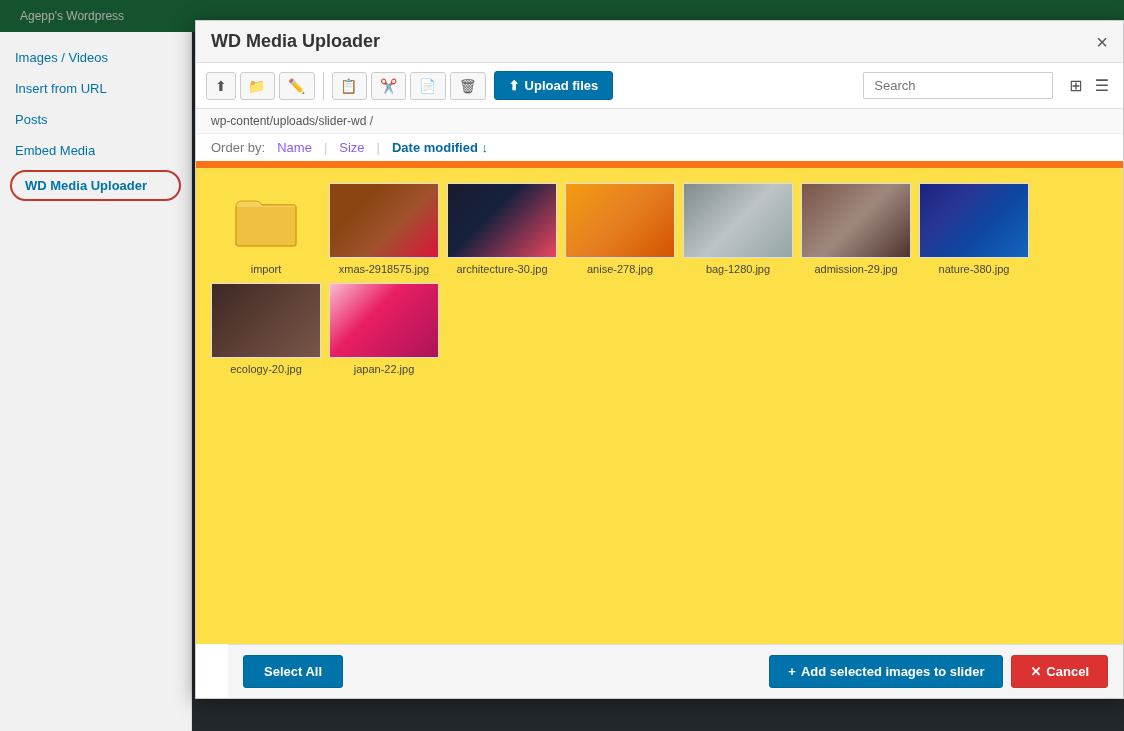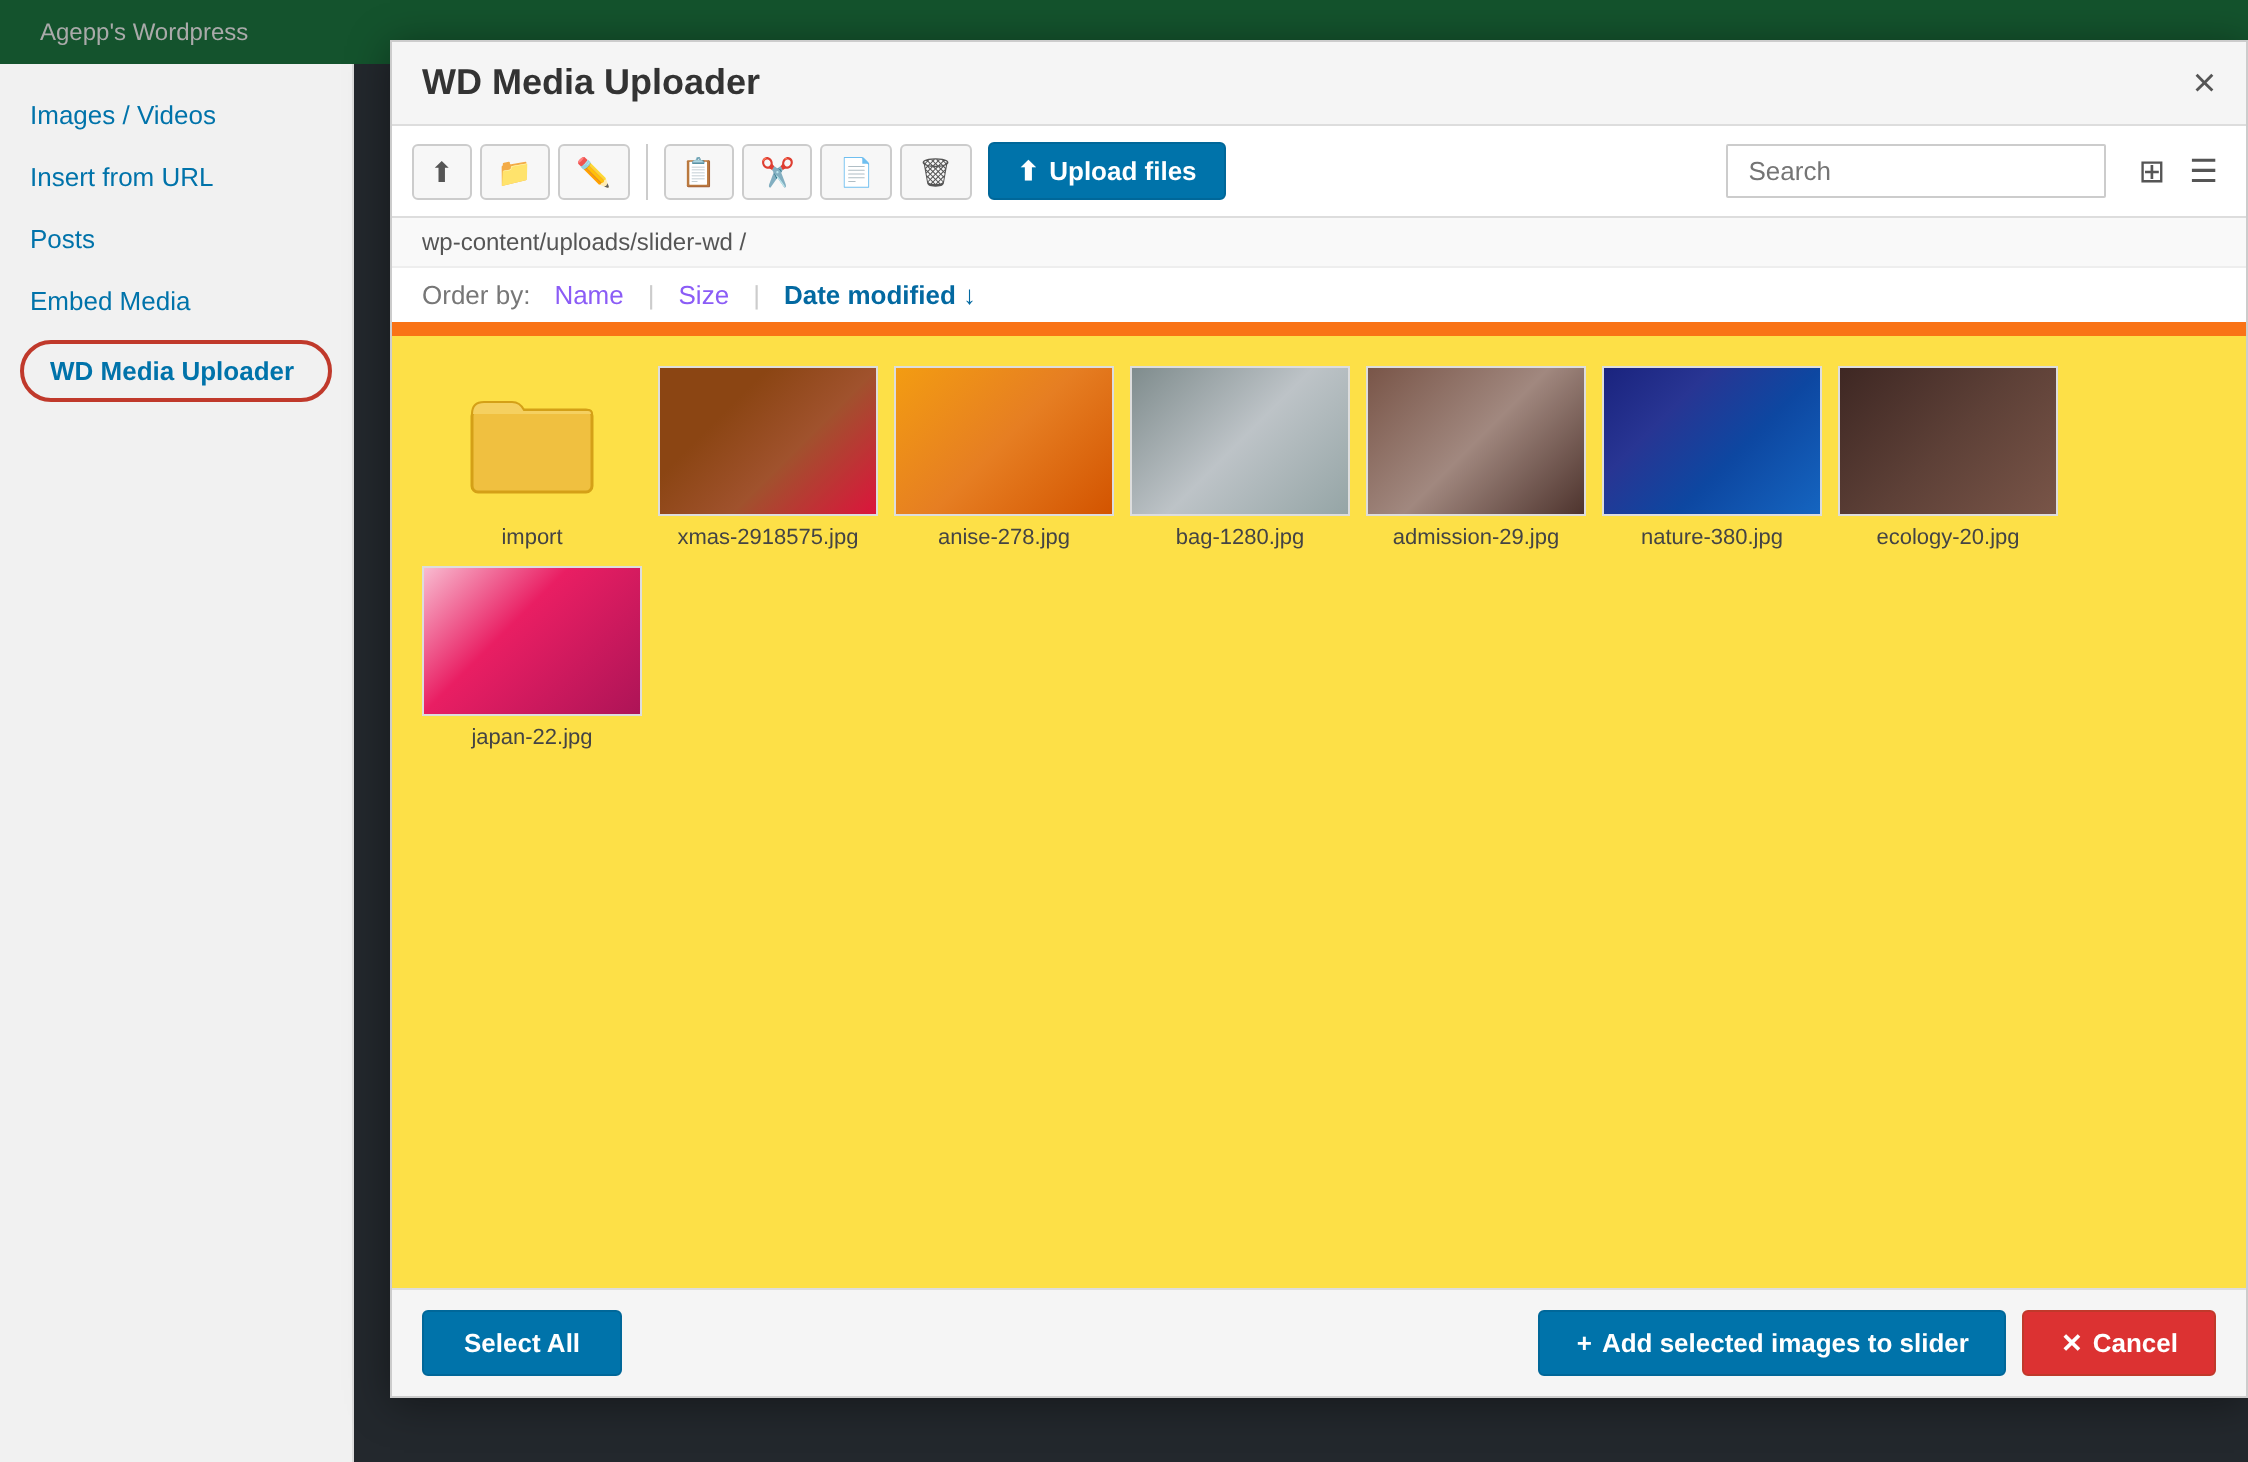--- a/index.html
+++ b/index.html
@@ -11,21 +11,21 @@
       height: 731px;
       overflow: hidden;
       position: relative;
     }
 
     
     .sidebar {
       position: absolute;
       left: 0;
       top: 32px;
-      width: 177px;
+      width: 192px;
       height: calc(731px - 32px);
       background: #f1f1f1;
       border-right: 1px solid #ddd;
       padding-top: 10px;
     }
 
     .sidebar-item {
       padding: 8px 15px;
       color: #0073aa;
       cursor: pointer;
@@ -250,20 +250,21 @@
     .img-japan { background: linear-gradient(135deg, #f8bbd0 0%, #e91e63 40%, #ad1457 100%); }
 
     
     .modal-footer {
       background: #f5f5f5;
       border-top: 1px solid #ddd;
       padding: 10px 15px;
       display: flex;
       align-items: center;
       justify-content: space-between;
+      margin-left: 32px;
     }
 
     .select-all-btn {
       background: #0073aa;
       border: 1px solid #006799;
       border-radius: 3px;
       color: #fff;
       padding: 8px 20px;
       cursor: pointer;
       font-size: 13px;
@@ -386,20 +387,24 @@
         </svg>
       </div>
       <span class="file-name">import</span>
     </div>
 
     <div class="file-item">
       <div class="file-thumb img-xmas"></div>
       <span class="file-name">xmas-2918575.jpg</span>
     </div>
 
+    <div class="file-item">
+      <div class="file-thumb img-arch"></div>
+      <span class="file-name">architecture-30.jpg</span>
+    </div>
 
     <div class="file-item">
       <div class="file-thumb img-anise"></div>
       <span class="file-name">anise-278.jpg</span>
     </div>
 
     <div class="file-item">
       <div class="file-thumb img-bag"></div>
       <span class="file-name">bag-1280.jpg</span>
     </div>

